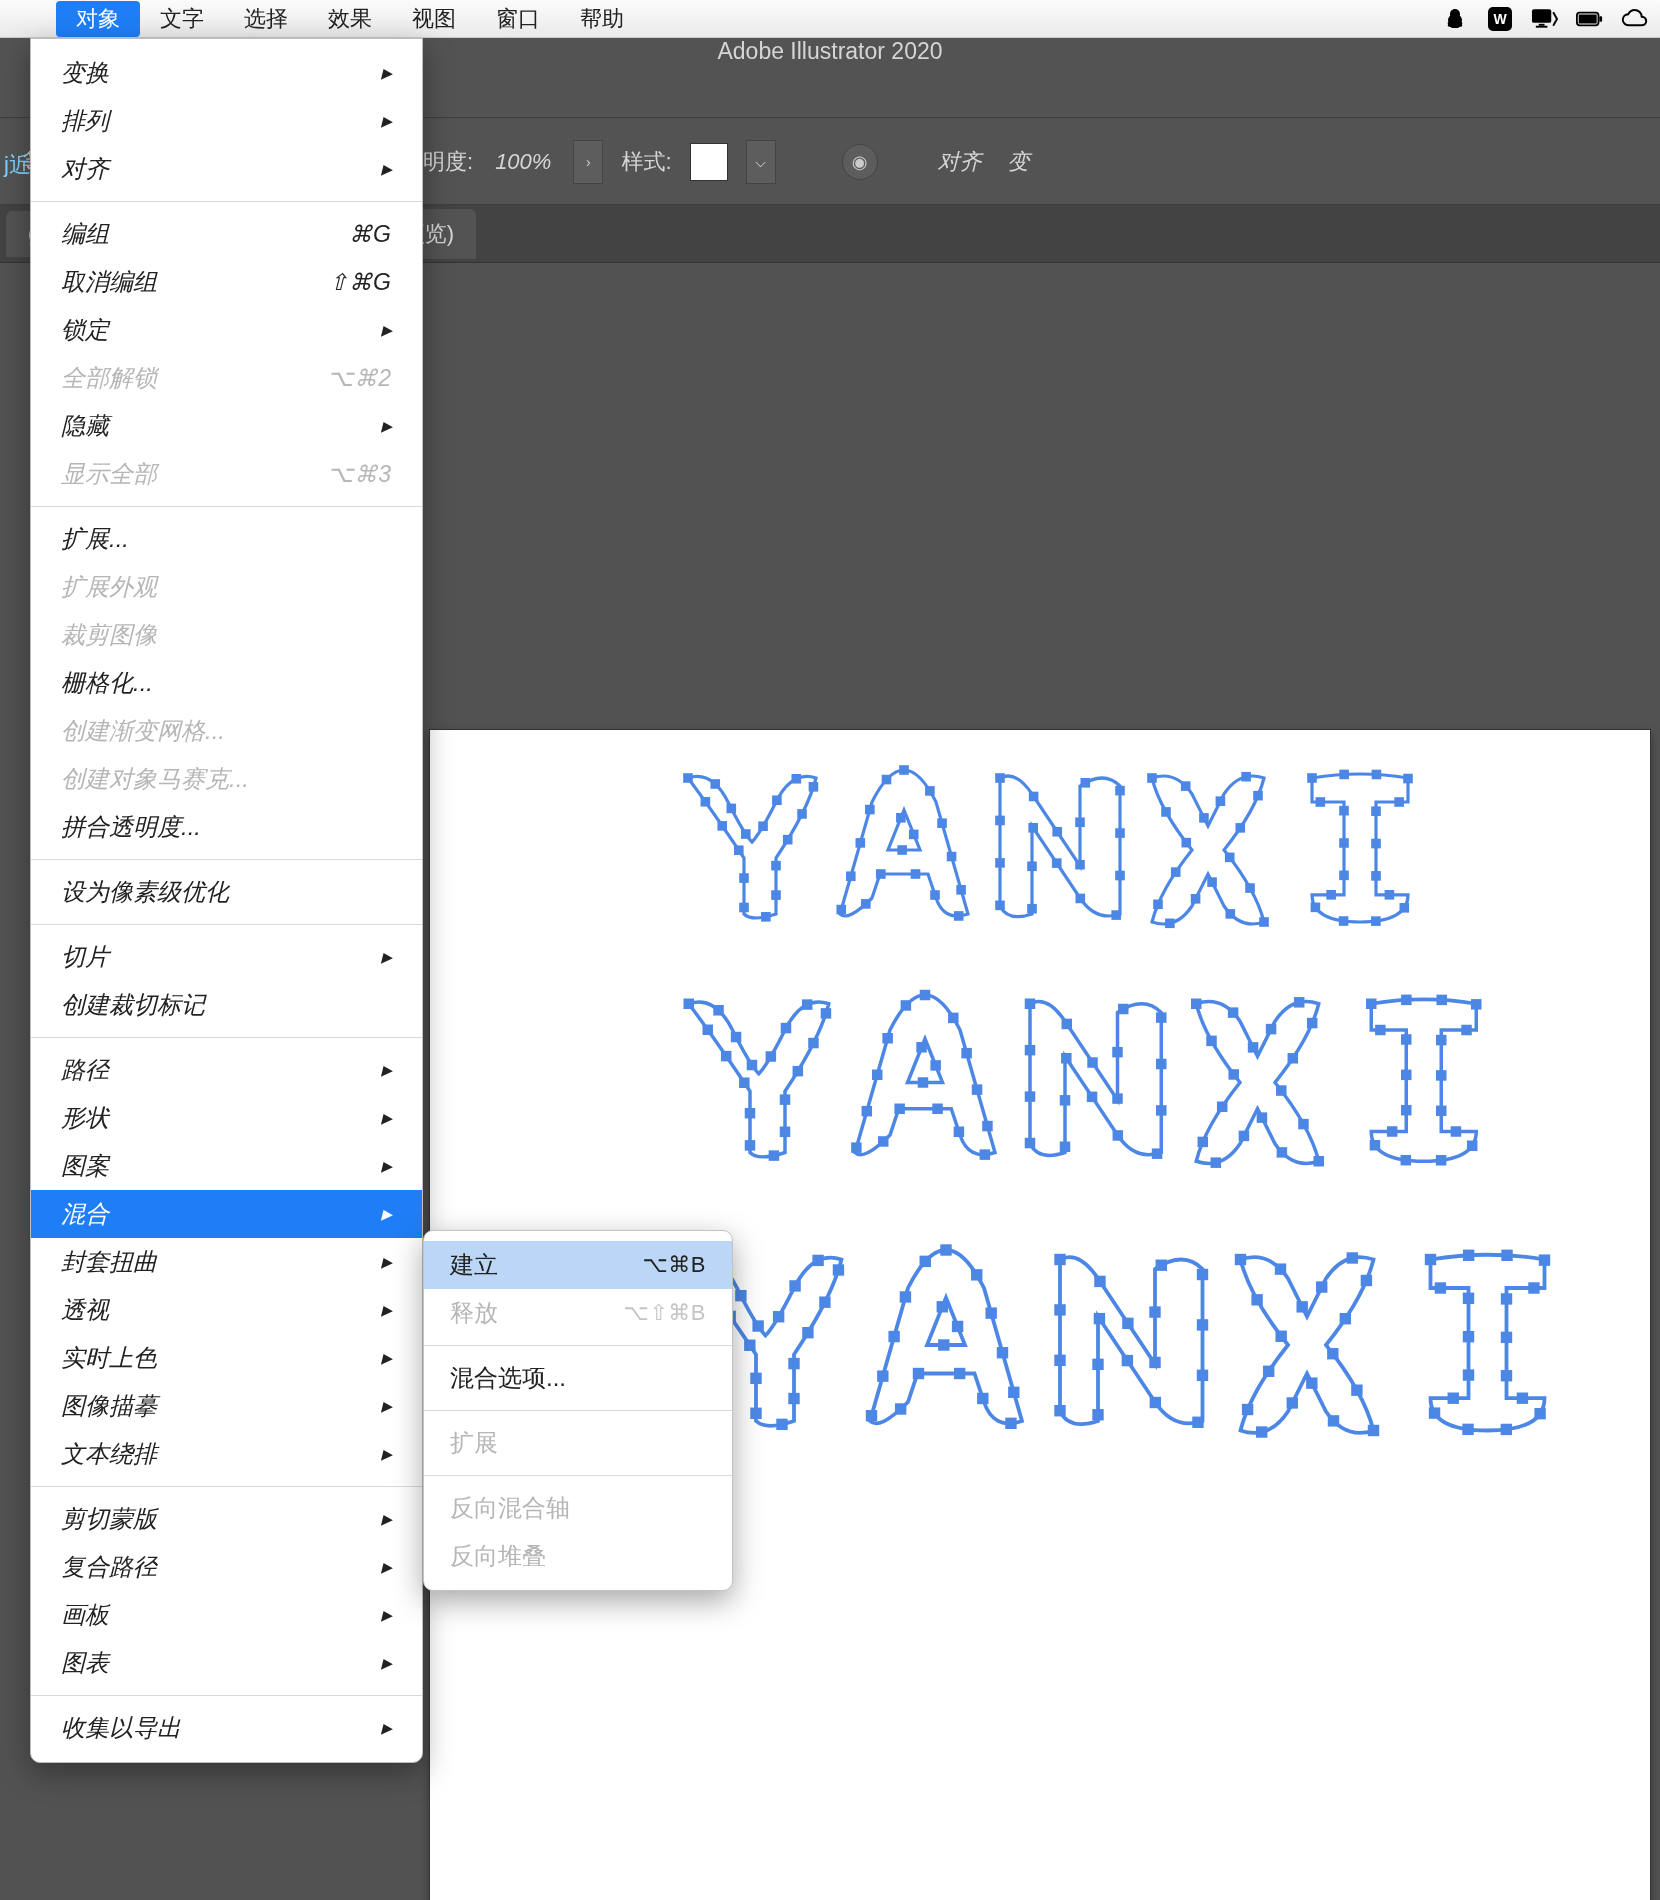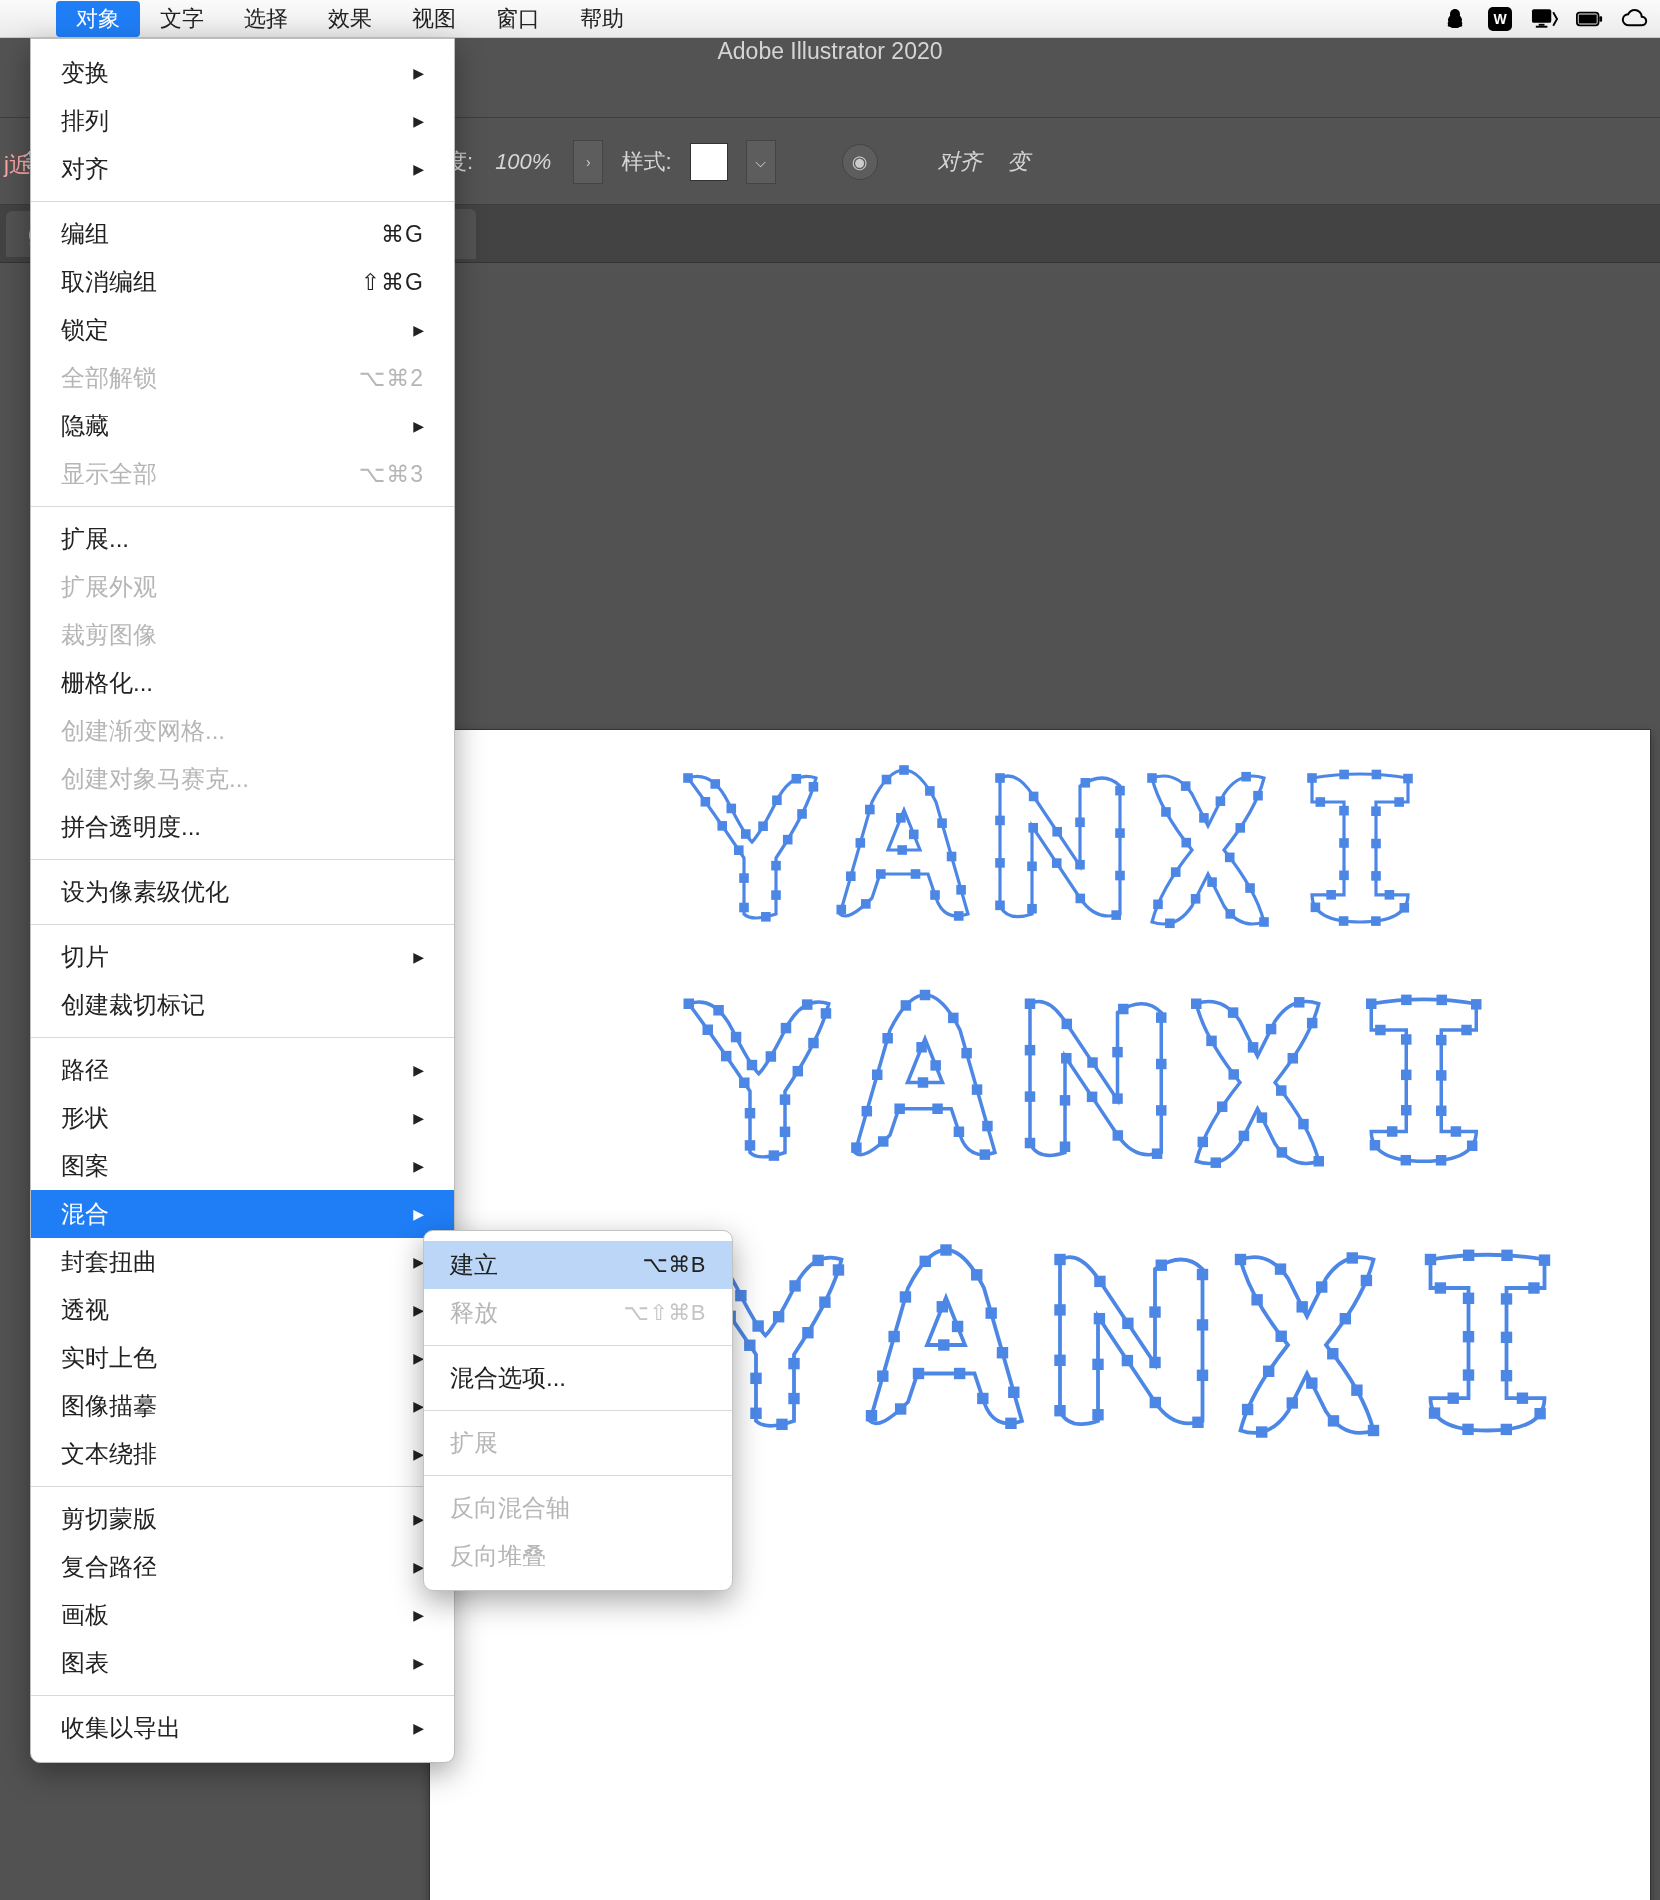--- a/index.html
+++ b/index.html
@@ -27,37 +27,37 @@
 .iconbtn { width:36px; height:36px; border:1px solid #444; background:#5d5d5d; border-radius:50%; display:inline-flex; align-items:center; justify-content:center; color:#ccc; font-size:18px; }
 
 .tabstrip { position: absolute; top: 205px; left: 0; right: 0; height: 58px; background: #434343; border-bottom: 1px solid #333; display:flex; align-items:center; padding-left: 6px; }
 .tabstrip .tab { background:#535353; color:#d5d5d5; font-size:22px; padding: 10px 22px; border-radius: 6px 6px 0 0; margin-right: 4px; }
 .tabstrip .tab.dim { color:#aaa; }
 
 .canvaswrap { position:absolute; top:265px; left:0; right:0; bottom:0; background:#525252; }
 .artboard { position:absolute; top:465px; left:430px; width:1220px; height:1260px; background:#fff; box-shadow: 0 0 0 1px #333, 0 4px 10px rgba(0,0,0,0.4); }
 .artboard svg { position:absolute; }
 
-.dropdown { position:absolute; top:38px; left:30px; width:425px; background:#fff; border:1px solid #bdbdbd; border-radius:0 0 10px 10px; padding: 10px 0; box-shadow: 0 10px 30px rgba(0,0,0,0.35); z-index:50; }
+.dropdown { position:absolute; top:38px; left:30px; width:393px; background:#fff; border:1px solid #bdbdbd; border-radius:0 0 10px 10px; padding: 10px 0; box-shadow: 0 10px 30px rgba(0,0,0,0.35); z-index:50;font-style:italic; }
 .dropdown .row { display:flex; align-items:center; justify-content:space-between; padding: 8px 30px; font-size:24px; color:#222; cursor:default; }
 .dropdown .row.disabled { color:#b6b6b6; }
 .dropdown .row .arrow { color:#222; }
 .dropdown .row.highlight { background:#1f7ef6; color:#fff; }
 .dropdown .row.highlight .arrow { color:#fff; }
 .dropdown hr { border:none; border-top:1px solid #d9d9d9; margin: 8px 0; }
 .dropdown .sc { font-size:23px; letter-spacing:1px; font-family: -apple-system, "Helvetica Neue", Arial; }
 
 .submenu { position:absolute; top:1230px; left:423px; width:310px; background:#fff; border:1px solid #c3c3c3; border-radius:10px; padding:10px 0; box-shadow: 0 10px 30px rgba(0,0,0,0.35); z-index:60; }
 .submenu .row { display:flex; align-items:center; justify-content:space-between; padding:8px 26px; font-size:24px; color:#222; cursor:default;text-align:center; }
 .submenu .row.disabled { color:#b6b6b6; }
 .submenu .row.highlight { background:#bcd6f7; }
 .submenu hr { border:none; border-top:1px solid #d9d9d9; margin:8px 0; }
 .submenu .sc { font-size:22px; letter-spacing:0.5px; }
 
-.leftedge { position:absolute; top:150px; left:0; width:42px; color:#fca5a5; font-size:22px; writing-mode: horizontal-tb; display:flex; flex-direction:column; gap:90px; padding-left:4px; }
+.leftedge { position:absolute; top:150px; left:0; width:42px; color:#7dd3fc; font-size:22px; writing-mode: horizontal-tb; display:flex; flex-direction:column; gap:90px; padding-left:4px; }
 </style>
 </head>
 <body>
 
 <div class="menubar">
   <span class="apple"></span>
   <span class="mitem active">对象</span>
   <span class="mitem">文字</span>
   <span class="mitem">选择</span>
   <span class="mitem">效果</span>

